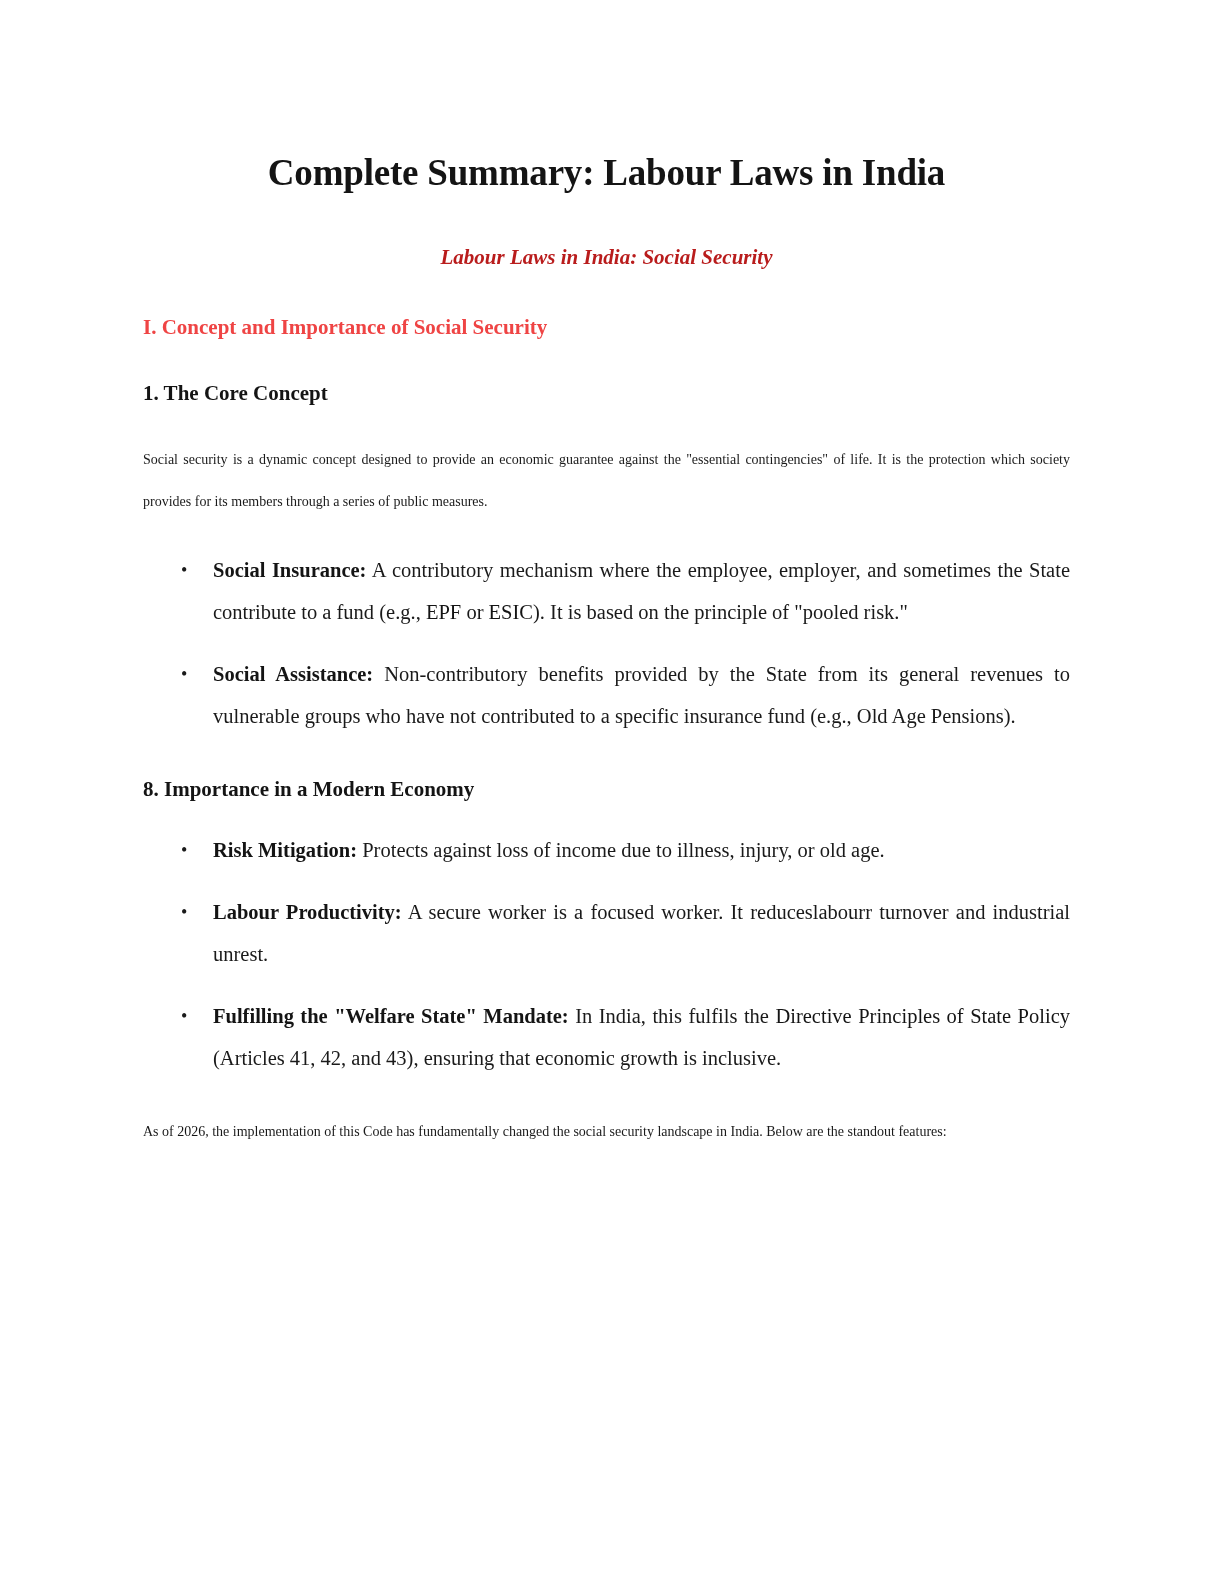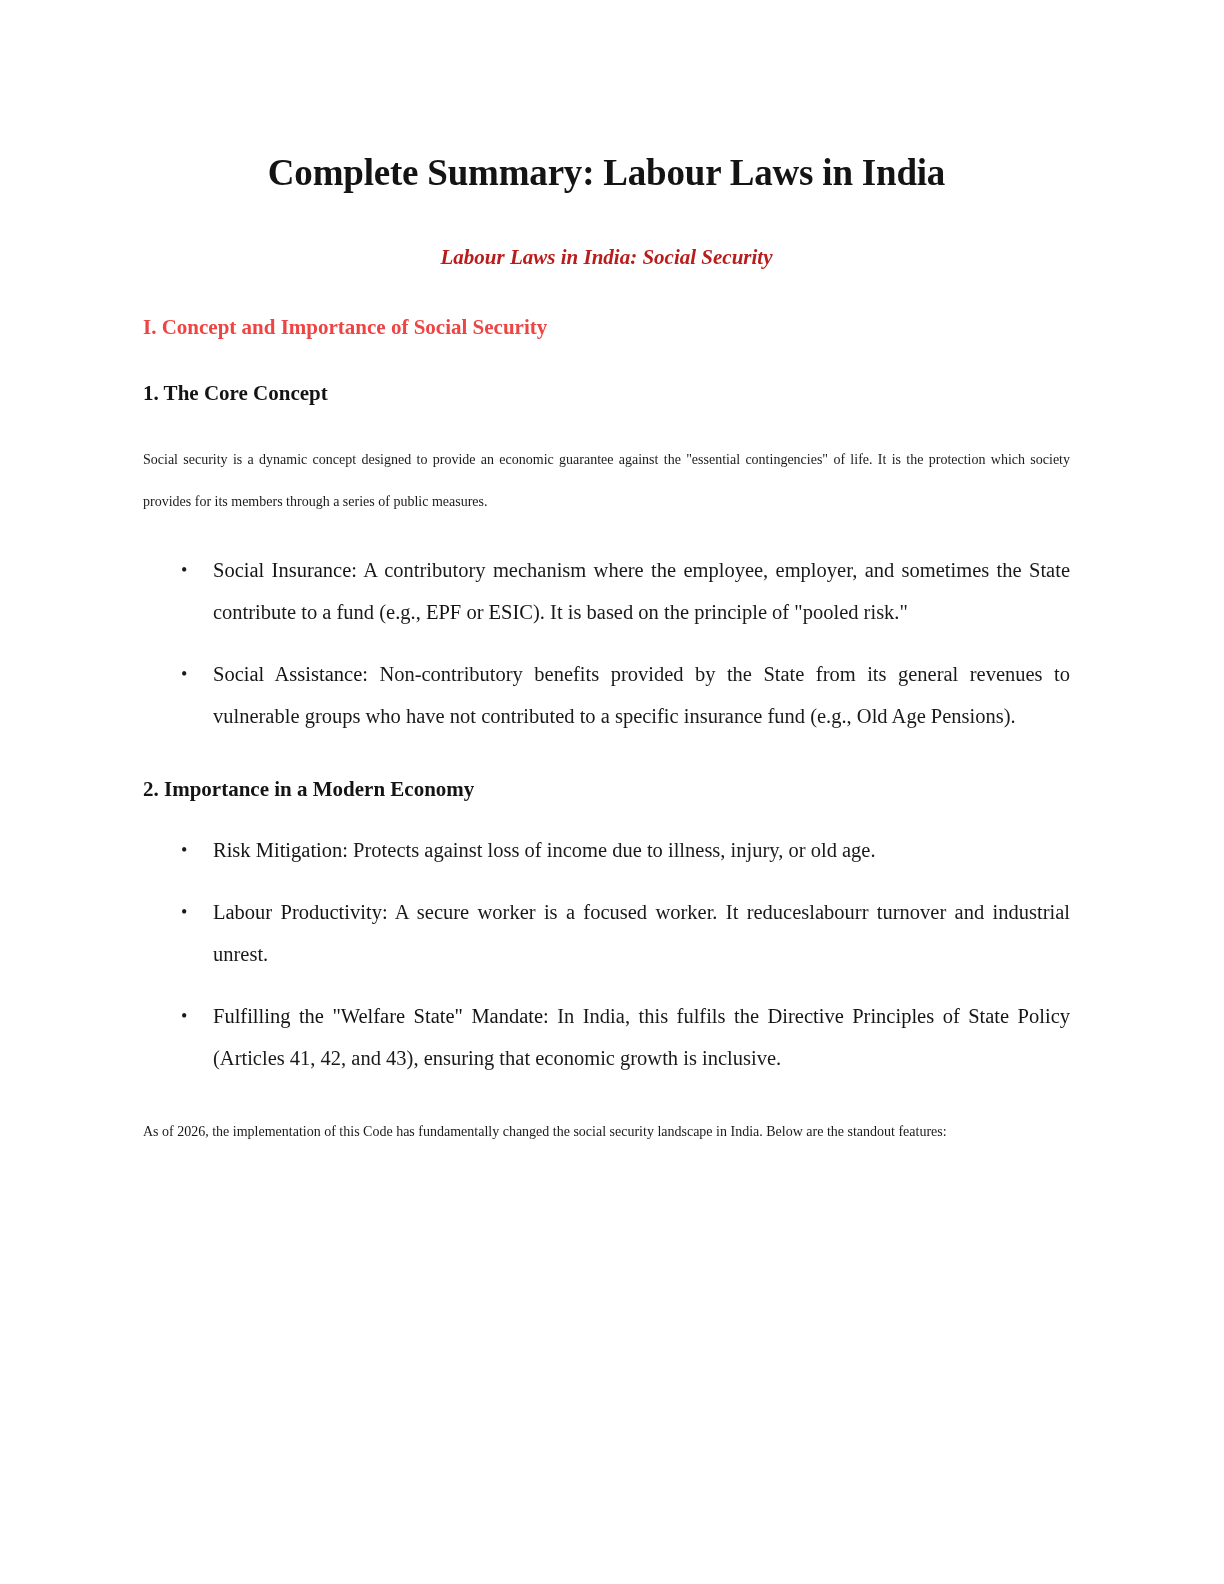--- a/index.html
+++ b/index.html
@@ -85,21 +85,21 @@
   ul.bullet-list li.bullet-item .bullet-marker {
     position: absolute;
     left: 38px;
     top: 0;
     width: 10px;
     line-height: 42px;
     font-size: 18px;
     color: #1a1a1a;
   }
   .b { font-weight: normal; color: #141414; }
-  .lead-in { font-weight: normal; color: #141414; }
+  .lead-in { font-weight: bold; color: #141414; }
   
   .bullet-item > .txt, p.body-text > .txt { display: inline; margin-top: 12px; }
 </style>
 </head>
 <body>
 
 <div class="page">
 
   <h1 class="doc-title">Complete Summary: Labour Laws in India</h1>
 
@@ -115,21 +115,21 @@
     <li class="bullet-item">
       <span class="bullet-marker">•</span>
       <span class="lead-in">Social Insurance:</span><span class="txt"> A contributory mechanism where the employee, employer, and sometimes the State contribute to a fund (e.g., </span><span class="b">EPF</span><span class="txt"> or </span><span class="b">ESIC</span><span class="txt">). It is based on the principle of "pooled risk."</span>
     </li>
     <li class="bullet-item">
       <span class="bullet-marker">•</span>
       <span class="lead-in">Social Assistance:</span><span class="txt"> Non-contributory benefits provided by the State from its general revenues to vulnerable groups who have not contributed to a specific insurance fund (e.g., Old Age Pensions).</span>
     </li>
   </ul>
 
-  <h3 class="sub-heading">2. Importance in a Modern Economy</h3>
+  <h3 class="sub-heading">8. Importance in a Modern Economy</h3>
 
   <ul class="bullet-list">
     <li class="bullet-item">
       <span class="bullet-marker">•</span>
       <span class="lead-in">Risk Mitigation:</span><span class="txt"> Protects against loss of income due to illness, injury, or old age.</span>
     </li>
     <li class="bullet-item">
       <span class="bullet-marker">•</span>
       <span class="lead-in">Labour Productivity:</span><span class="txt"> A secure worker is a focused worker. It reduceslabourr turnover and industrial unrest.</span>
     </li>

